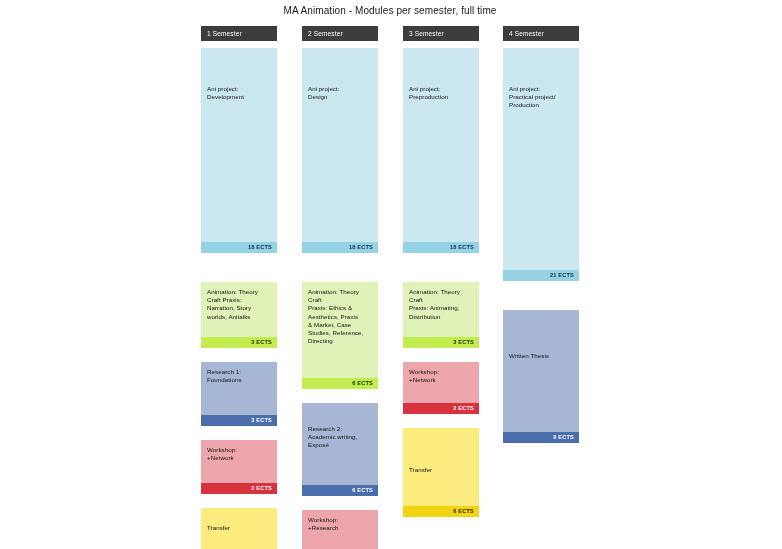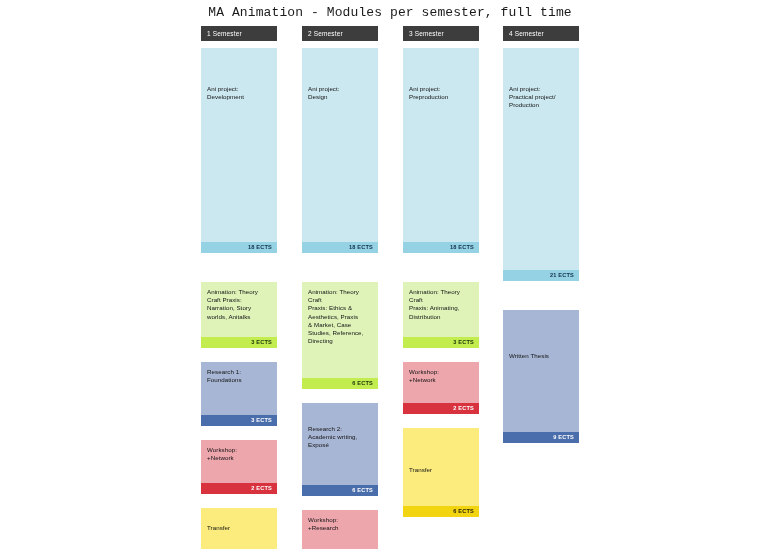--- a/index.html
+++ b/index.html
@@ -24,26 +24,25 @@
     width: 782px;
     height: 549px;
   }
 
   #chart-title {
     position: absolute;
     left: 0;
     top: 5px;
     width: 780px;
     text-align: center;
-    font-size: 13px;
+    font-size: 10px;
     font-weight: 400;
     letter-spacing: 0.1px;
     color: #1b1b1b;
     white-space: nowrap;
-    font-family: Liberation Mono, monospace;
   }
 
   .semester-column {
     position: absolute;
     top: 26px;
     width: 76px;
   }
 
   .semester-header {
     height: 15px;

